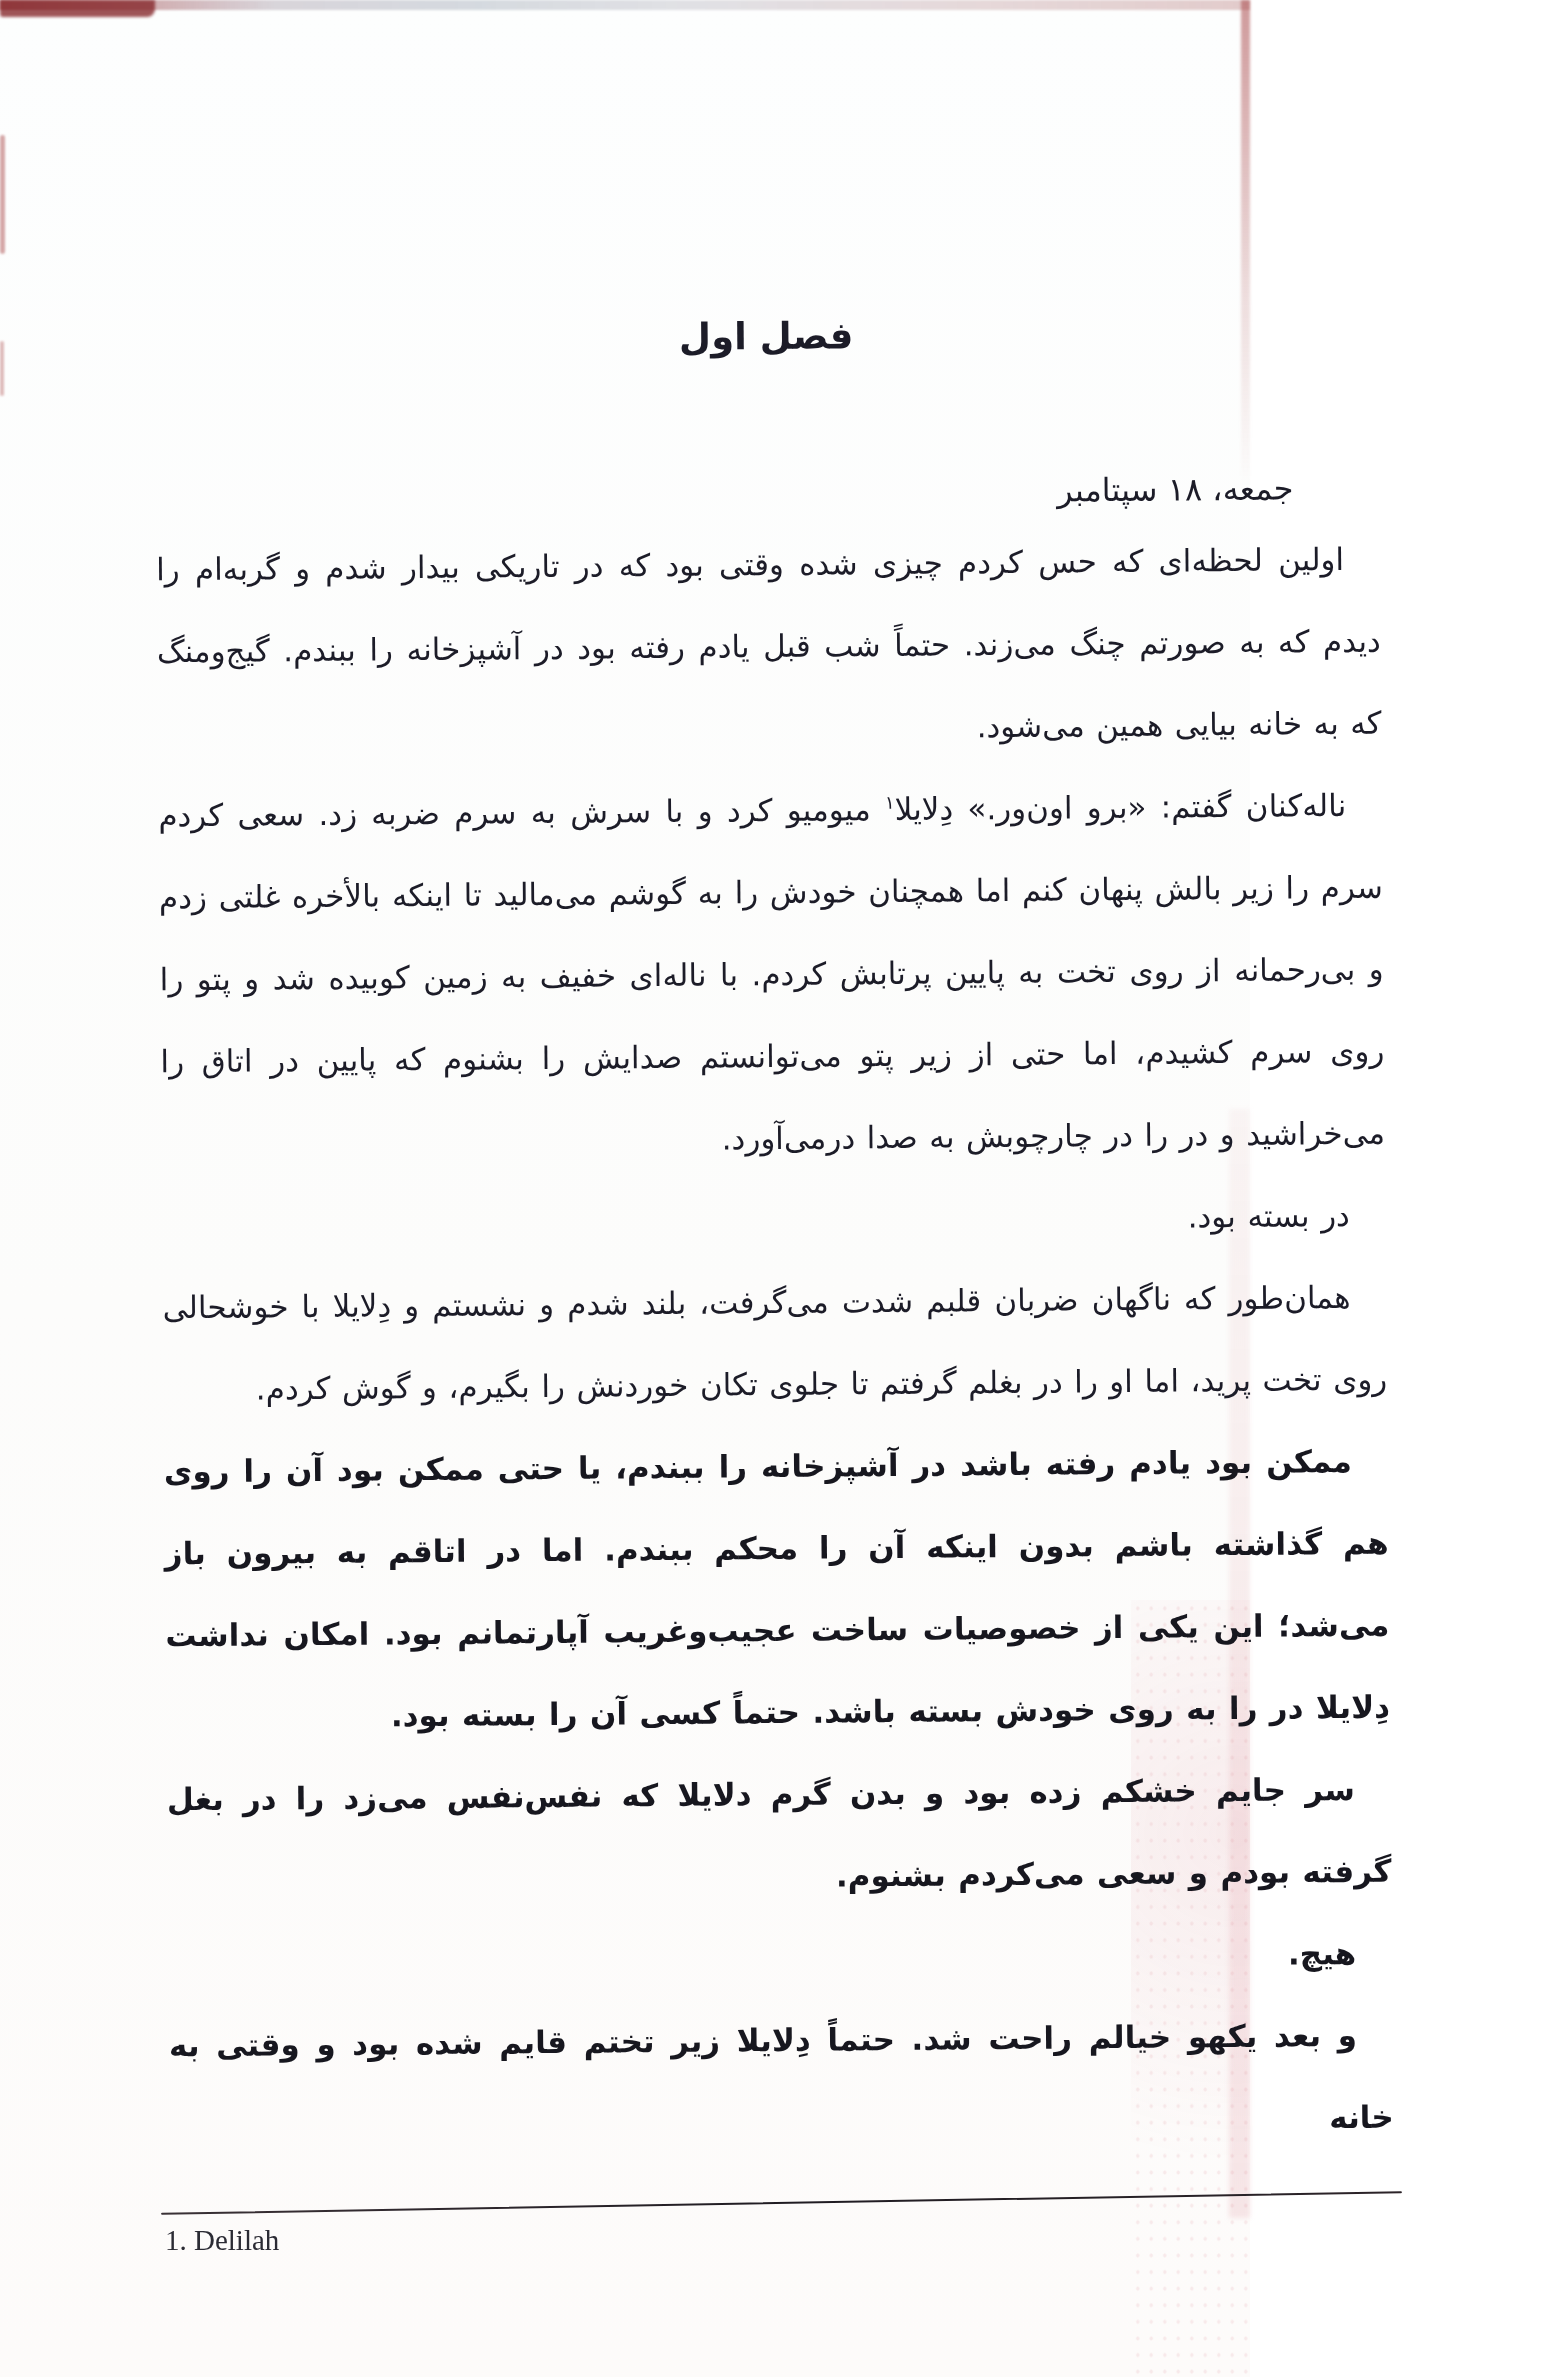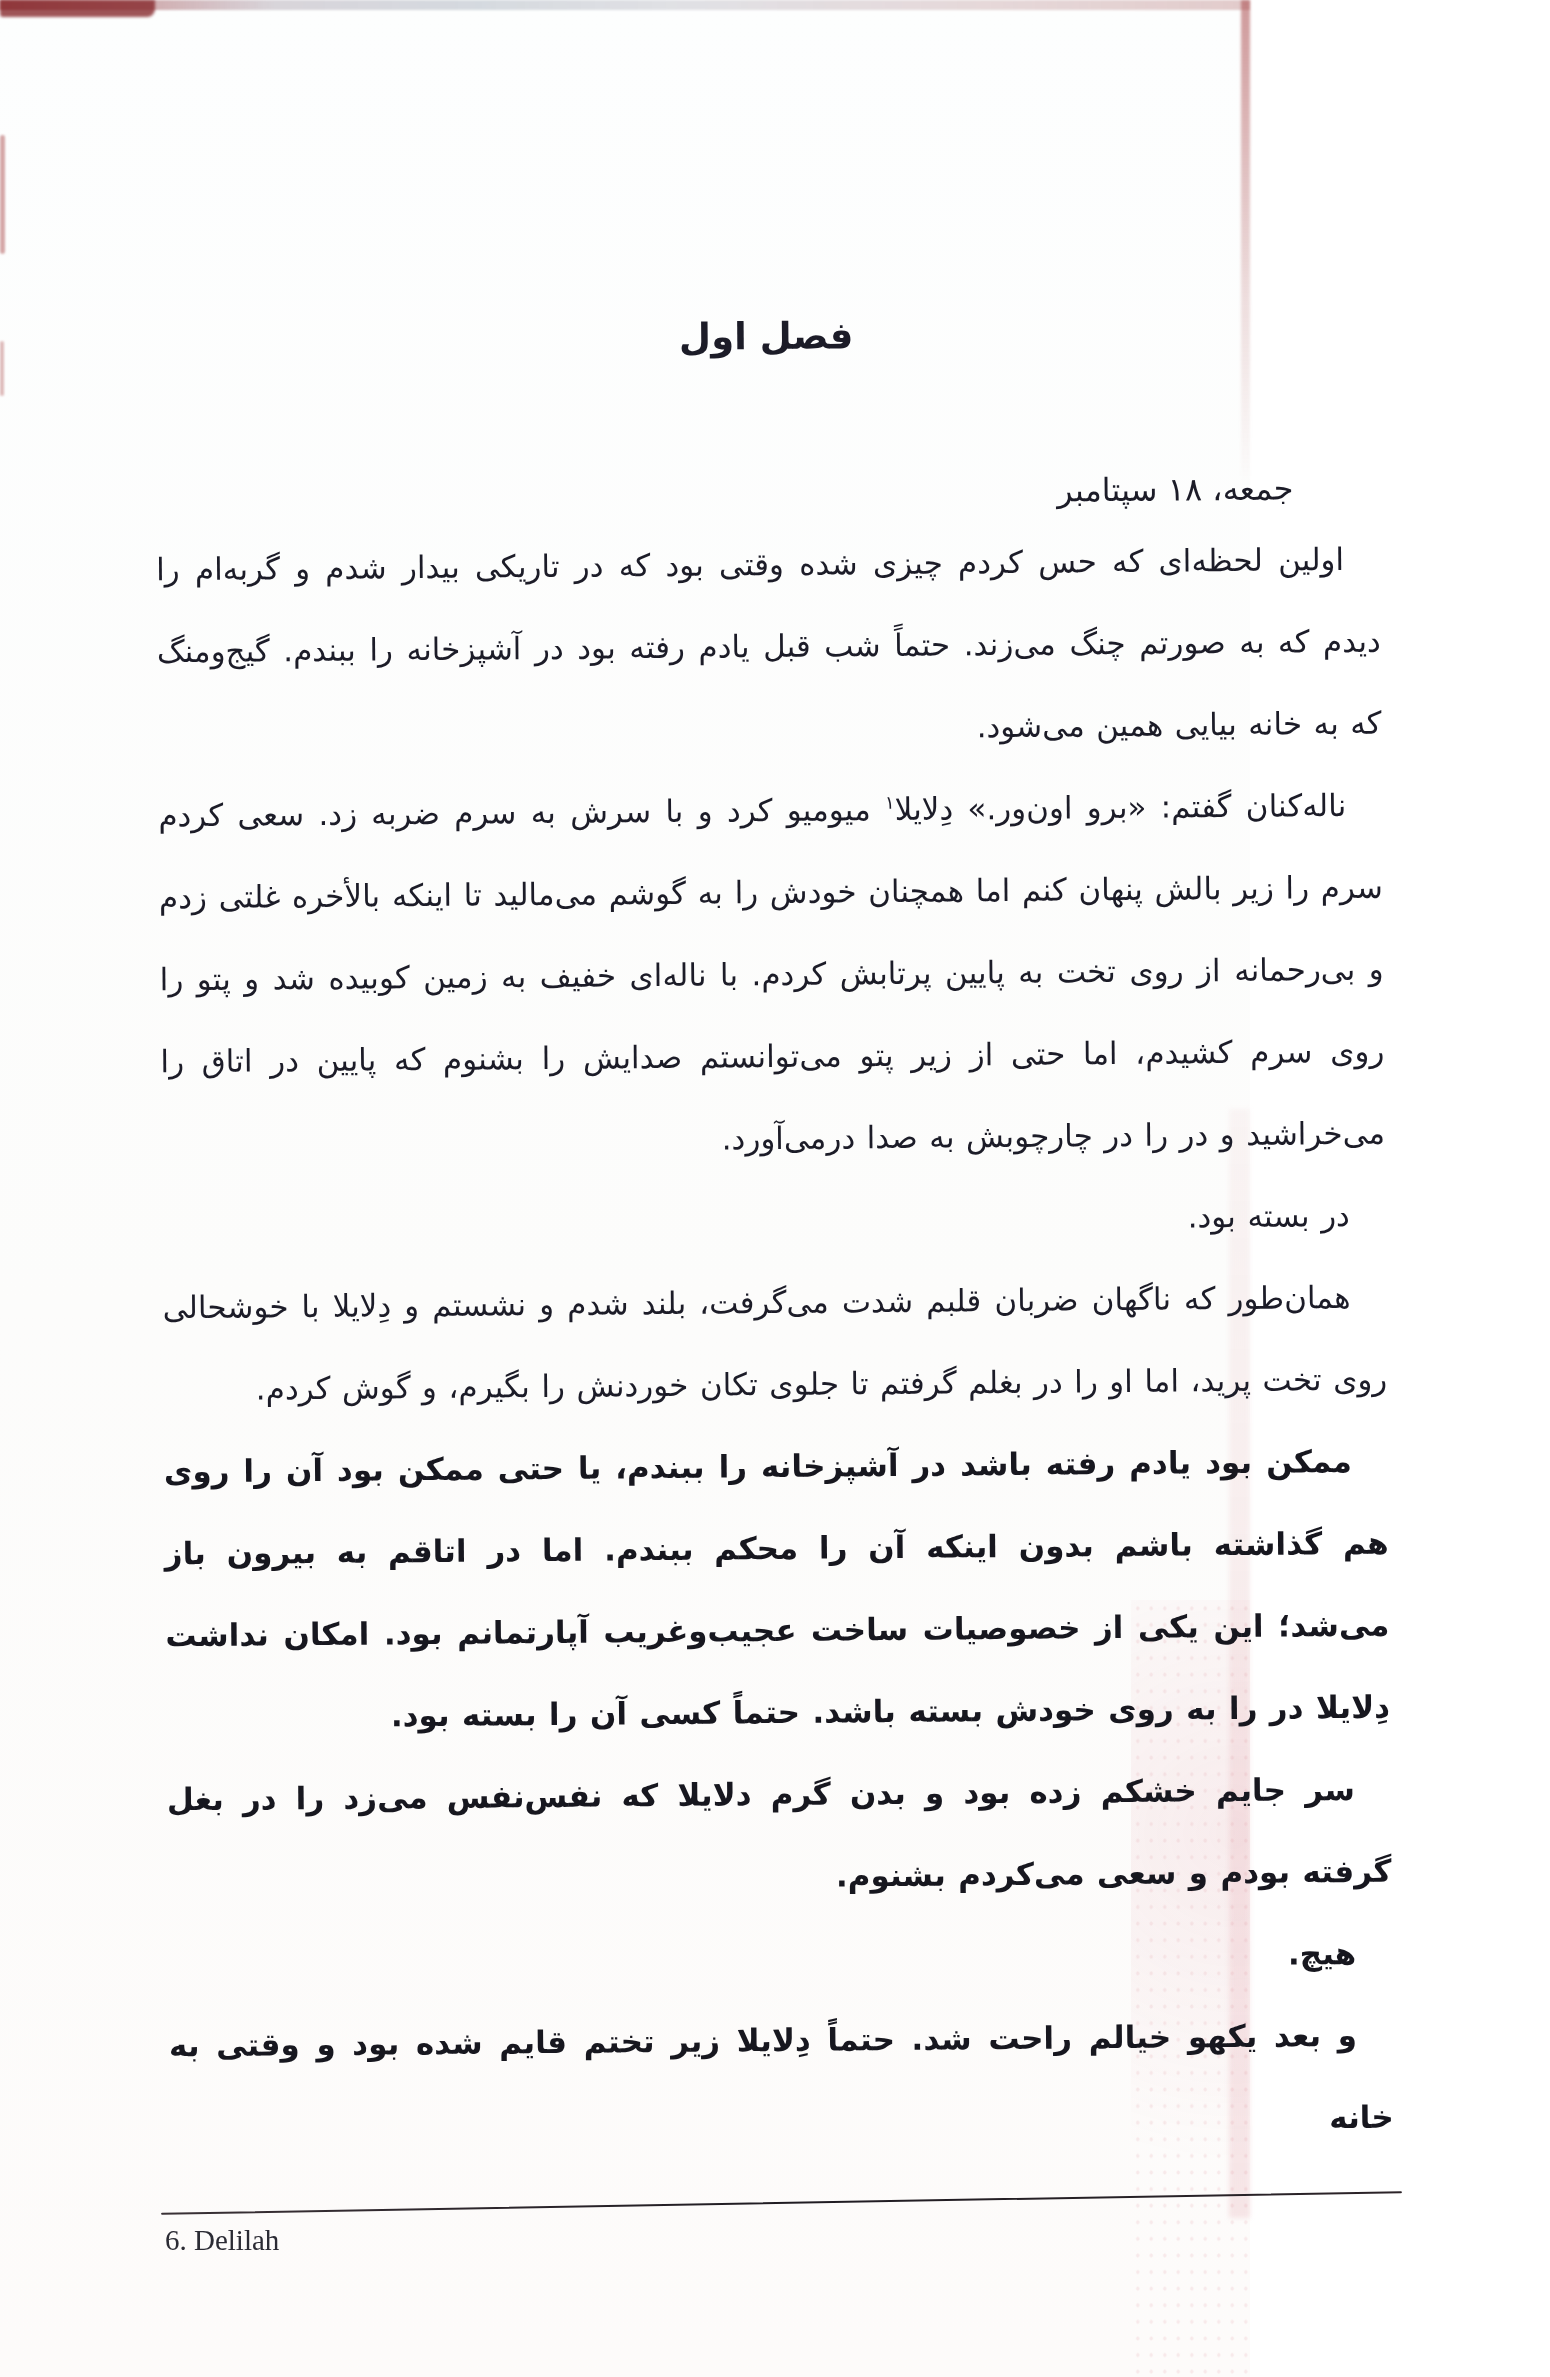--- a/index.html
+++ b/index.html
@@ -144,16 +144,16 @@
 
     <p class="para heavy">سر جایم خشکم زده بود و بدن گرم دلایلا که نفس‌نفس می‌زد را در بغل گرفته بودم و سعی می‌کردم بشنوم.</p>
 
     <p class="para heavy">هیچ.</p>
 
     <p class="para heavy force-justify">و بعد یکهو خیالم راحت شد. حتماً دِلایلا زیر تختم قایم شده بود و وقتی به خانه</p>
 
   </div>
 
   <div class="footnote-rule"></div>
-  <div class="footnote">6. Delilah</div>
+  <div class="footnote">1. Delilah</div>
 
 </div>
 
 
 </body></html>

